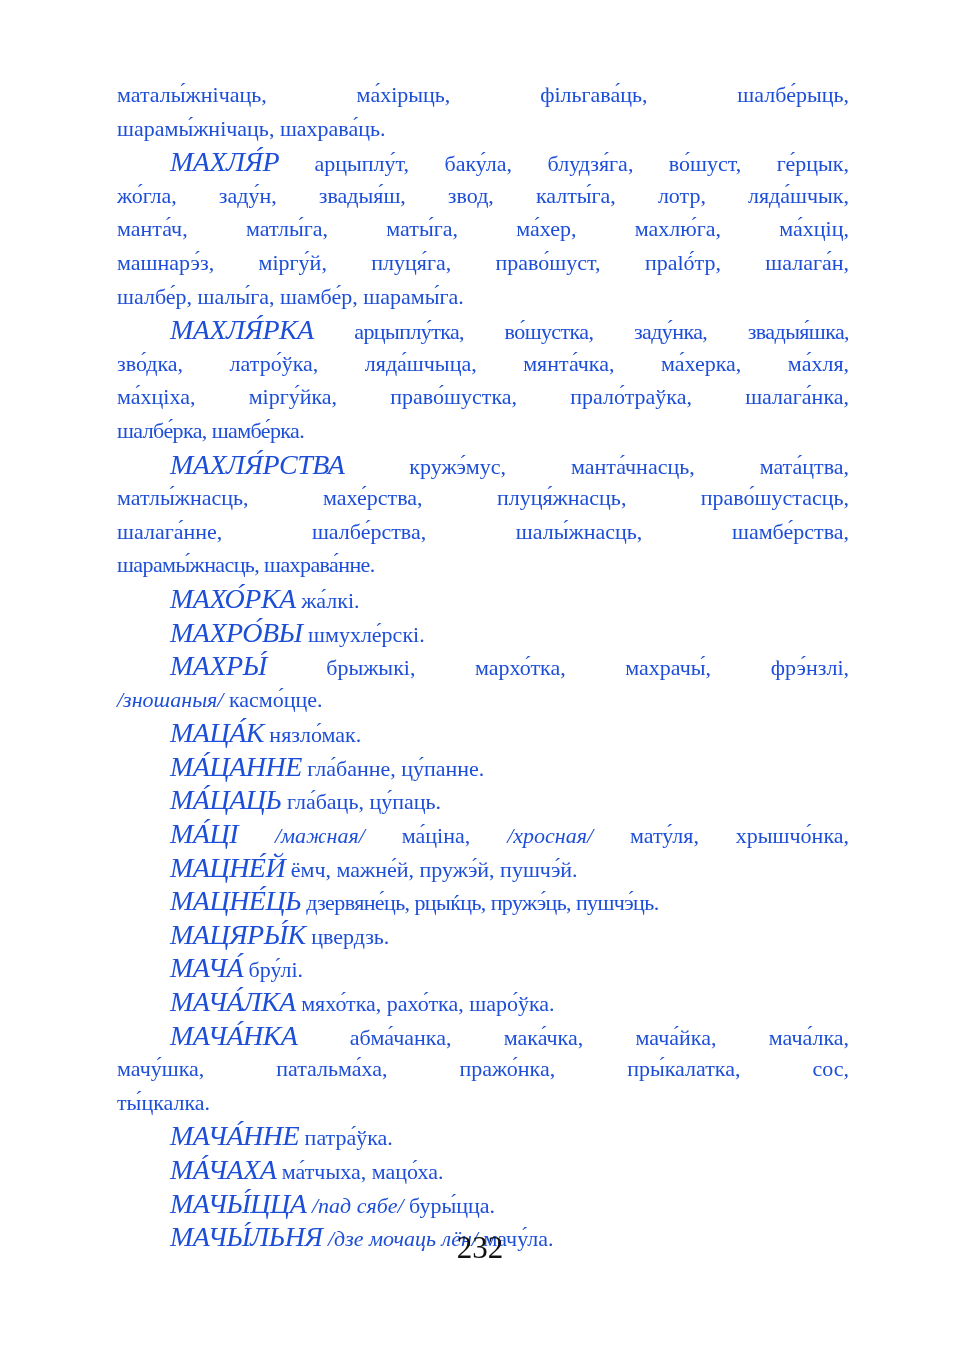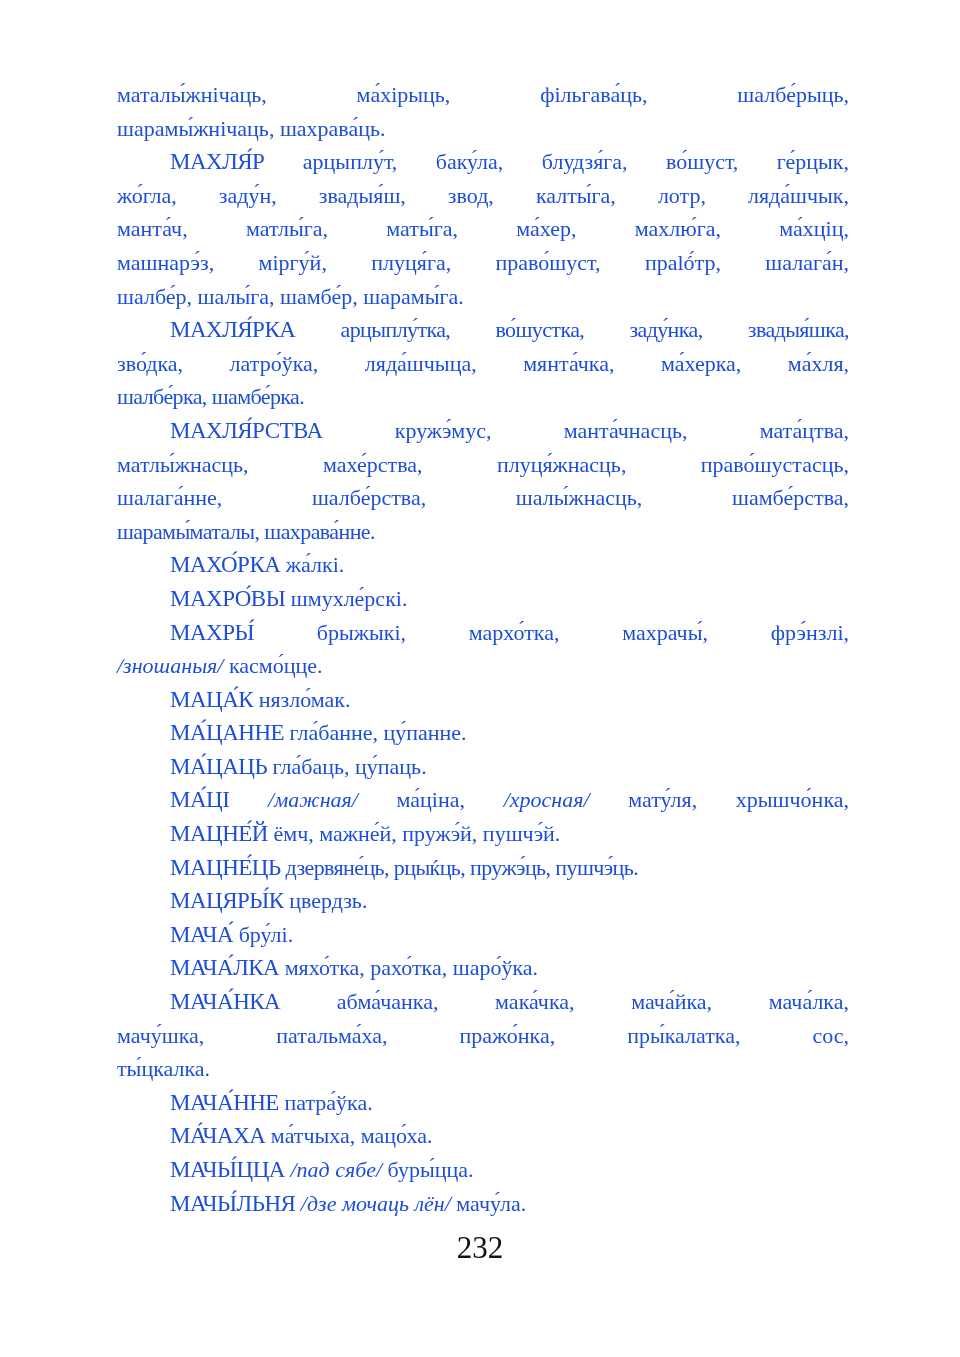--- a/index.html
+++ b/index.html
@@ -5,21 +5,21 @@
   html, body { margin: 0; padding: 0; background: #ffffff; }
   body { width: 960px; height: 1357px; position: relative; overflow: hidden; }
   .page {
     position: absolute; left: 117px; top: 78px; width: 732px;
     font-family: "Liberation Serif", "DejaVu Serif", serif;
     color: #1d4ed8; font-size: 22px; line-height: 33.6px;
   }
   .line { display: block; white-space: nowrap; text-align: justify; text-align-last: justify; height: 33.6px; overflow: visible; }
   .line.last { text-align-last: left; }
   .line.indent { padding-left: 53px; }
-  .hw { font-size: 23px; letter-spacing: -0.5px; }
+  .hw { font-size: 28px; letter-spacing: -0.5px; font-style: italic; }
   .it { font-style: italic; }
   .cond { letter-spacing: -0.6px; }
   .pagenum {
     position: absolute; left: 0; width: 960px; top: 1230px; text-align: center;
     font-family: "Liberation Serif", "DejaVu Serif", serif; font-size: 31px; color: #111111;
   }
 </style>
 </head>
 <body>
 
@@ -32,28 +32,29 @@
     <span class="line indent"><span class="hw">МАХЛЯ́Р</span> <span>арцыплу́т, баку́ла, блудзя́га, во́шуст, ге́рцык,</span></span>
     <span class="line">жо́гла, заду́н, звадыя́ш, звод, калты́га, лотр, ляда́шчык,</span>
     <span class="line">манта́ч, матлы́га, маты́га, ма́хер, махлю́га, ма́хціц,</span>
     <span class="line">машнарэ́з, міргу́й, плуця́га, право́шуст, праló́тр, шалага́н,</span>
     <span class="line last">шалбе́р, шалы́га, шамбе́р, шарамы́га.</span>
   </div>
 
   <div>
     <span class="line indent cond"><span class="hw">МАХЛЯ́РКА</span> <span>арцыплу́тка, во́шустка, заду́нка, звадыя́шка,</span></span>
     <span class="line">зво́дка, латро́ўка, ляда́шчыца, мянта́чка, ма́херка, ма́хля,</span>
+    <span class="line">ма́хціха, міргу́йка, право́шустка, прало́траўка, шалага́нка,</span>
     <span class="line last cond">шалбе́рка, шамбе́рка.</span>
   </div>
 
   <div>
     <span class="line indent"><span class="hw">МАХЛЯ́РСТВА</span> <span>кружэ́мус, манта́чнасць, мата́цтва,</span></span>
     <span class="line">матлы́жнасць, махе́рства, плуця́жнасць, право́шустасць,</span>
     <span class="line">шалага́нне, шалбе́рства, шалы́жнасць, шамбе́рства,</span>
-    <span class="line last cond">шарамы́маталы, шахрава́нне.</span>
+    <span class="line last cond">шарамы́жнасць, шахрава́нне.</span>
   </div>
 
 
   <span class="line indent last"><span class="hw">МАХО́РКА</span> <span>жа́лкі.</span></span>
 
   <span class="line indent last"><span class="hw">МАХРО́ВЫ</span> <span>шмухле́рскі.</span></span>
 
   <div>
     <span class="line indent"><span class="hw">МАХРЫ́</span> <span>брыжыкі, мархо́тка, махрачы́, фрэ́нзлі,</span></span>
     <span class="line last"><span class="it">/зношаныя/</span><span> касмо́цце.</span></span>

